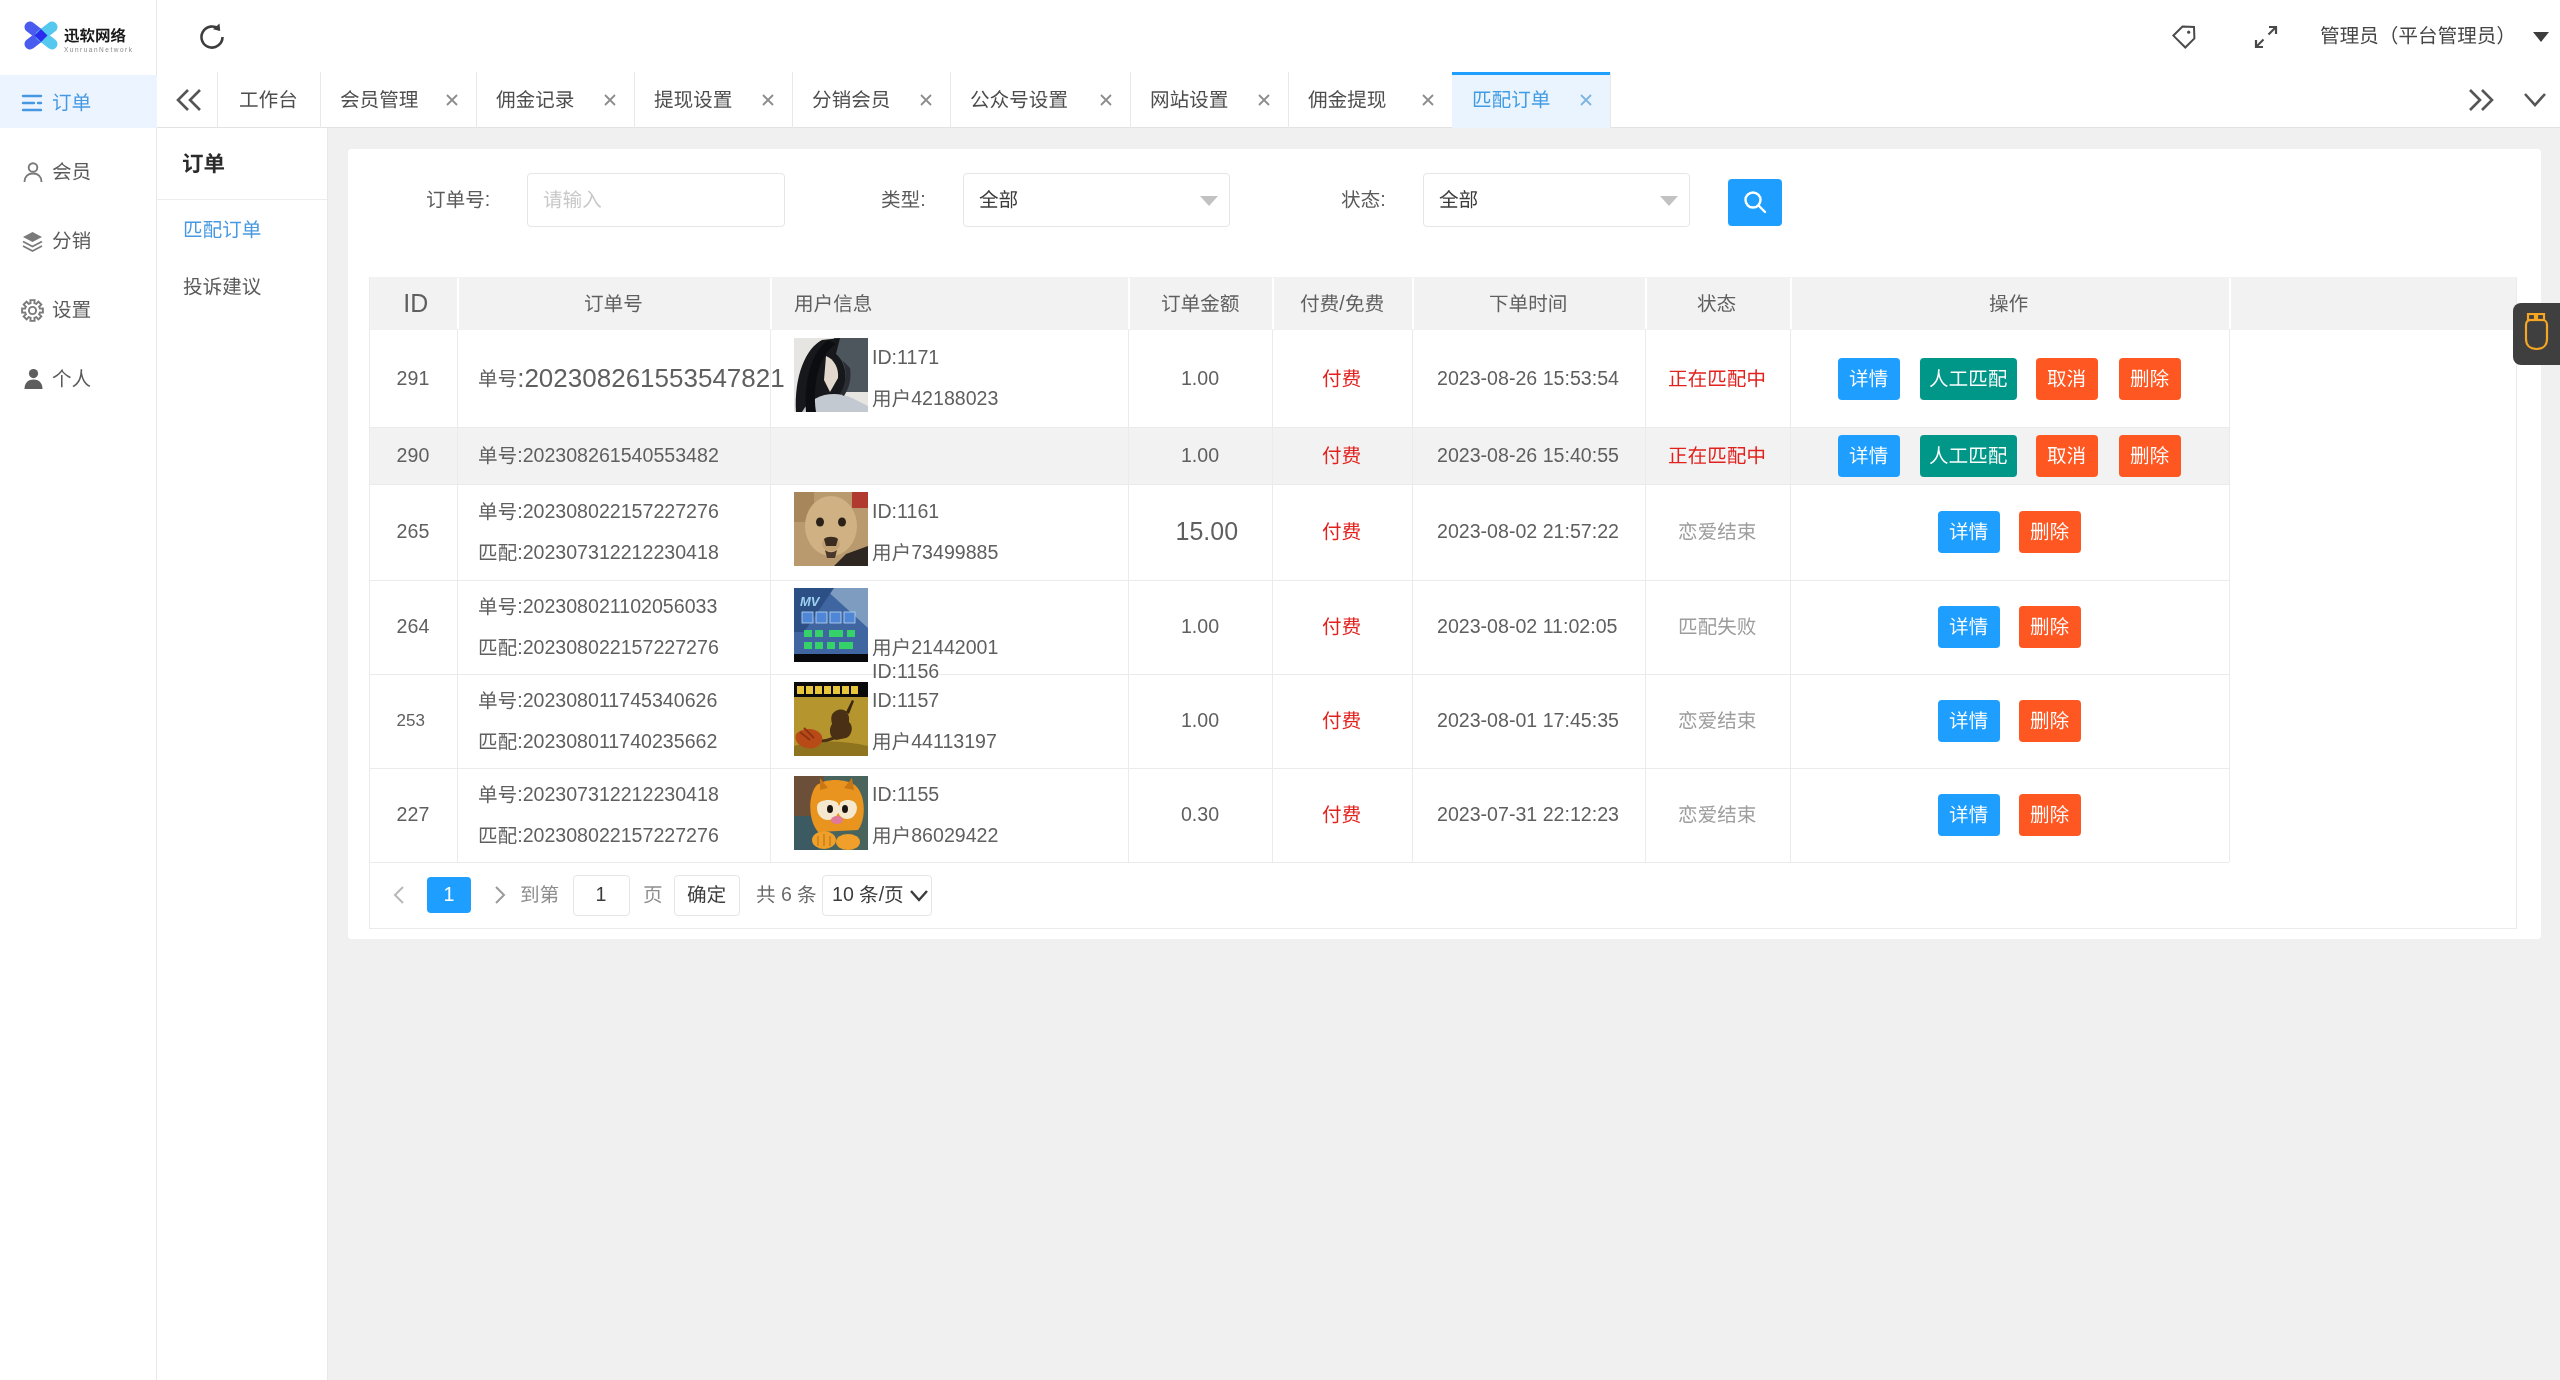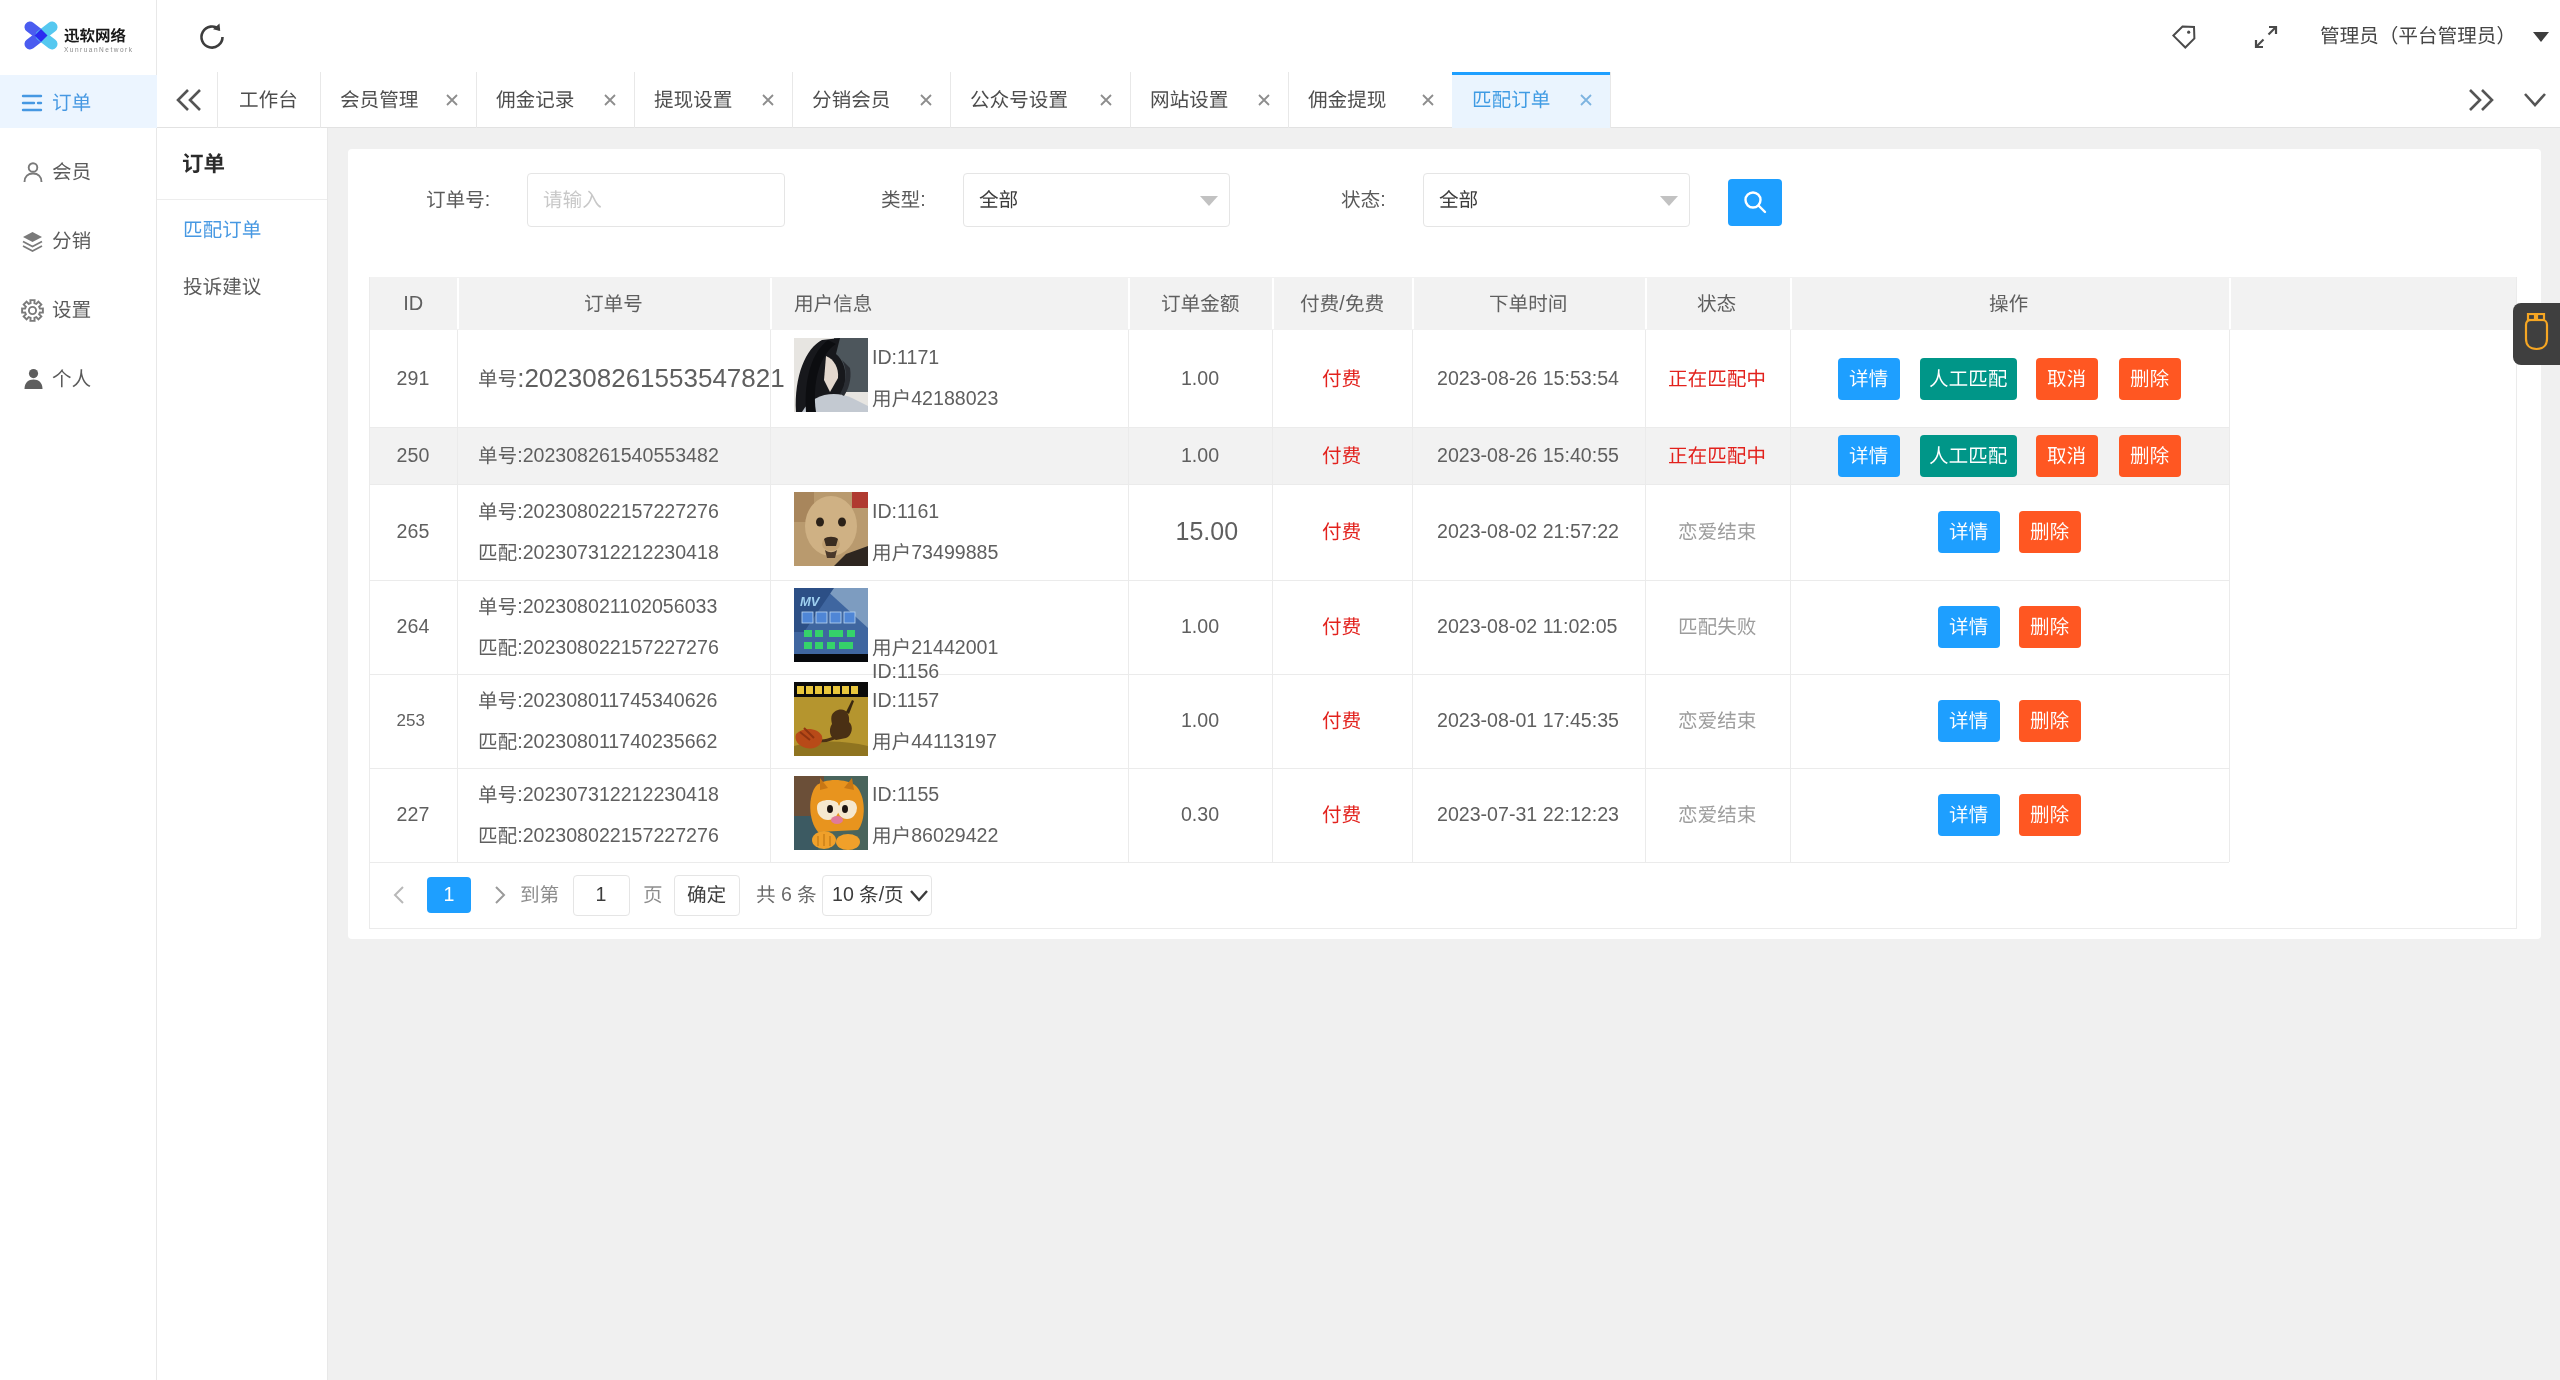--- a/index.html
+++ b/index.html
@@ -450,21 +450,21 @@
 <div style="position:absolute;left:370px;top:484px;width:1859px;height:1px;background:#ebebeb;"></div>
 <div style="position:absolute;left:370px;top:580px;width:1859px;height:1px;background:#ebebeb;"></div>
 <div style="position:absolute;left:370px;top:674px;width:1859px;height:1px;background:#ebebeb;"></div>
 <div style="position:absolute;left:370px;top:768px;width:1859px;height:1px;background:#ebebeb;"></div>
 <div style="position:absolute;left:370px;top:862px;width:1859px;height:1px;background:#ebebeb;"></div>
 <div style="position:absolute;left:369px;top:277px;width:1px;height:585px;background:#ebebeb;"></div>
 <div style="position:absolute;left:2516px;top:277px;width:1px;height:585px;background:#ebebeb;"></div>
 <div style="position:absolute;left:369px;top:862px;width:1px;height:67px;background:#ebebeb;"></div>
 <div style="position:absolute;left:2516px;top:862px;width:1px;height:67px;background:#ebebeb;"></div>
 <div style="position:absolute;left:369px;top:928px;width:2148px;height:1px;background:#ebebeb;"></div>
-<div class="t" style="left:403.2px;top:293.9px;height:19.6px;"><span style="font-size:20px;line-height:19.6px;color:#5f5f5f;text-align:right;">ID</span></div>
+<div class="t" style="left:403.2px;top:293.9px;height:19.6px;"><span style="font-size:25px;line-height:19.6px;color:#5f5f5f;text-align:right;">ID</span></div>
 <div class="t" style="left:583.6px;top:293.9px;height:19.6px;"><svg width="58.8" height="19.6" viewBox="0 0 58.8 19.6">
       <g fill="#5f5f5f" transform="translate(0,16.66) scale(0.01960,-0.01960)">
         <use href="#gr8ba2" x="0"></use>
         <use href="#gr5355" x="1000"></use>
         <use href="#gr53f7" x="2000"></use>
       </g>
     </svg></div>
 <div class="t" style="left:794.0px;top:293.9px;height:19.6px;"><svg width="78.4" height="19.6" viewBox="0 0 78.4 19.6">
       <g fill="#5f5f5f" transform="translate(0,16.66) scale(0.01960,-0.01960)">
         <use href="#gr7528" x="0"></use>
@@ -575,21 +575,21 @@
         <use href="#gr6d88" x="1000"></use>
       </g>
     </svg></div>
 <div style="position:absolute;left:2119px;top:357.5px;width:62px;height:42px;background:#ff5722;border-radius:4px;"></div>
 <div class="t" style="left:2130.4px;top:368.9px;height:19.6px;"><svg width="39.2" height="19.6" viewBox="0 0 39.2 19.6">
       <g fill="#fff" transform="translate(0,16.66) scale(0.01960,-0.01960)">
         <use href="#gr5220" x="0"></use>
         <use href="#gr9664" x="1000"></use>
       </g>
     </svg></div>
-<div class="t" style="left:396.6px;top:445.9px;height:19.6px;"><span style="font-size:19.6px;line-height:19.6px;color:#5f5f5f;">250</span></div>
+<div class="t" style="left:396.6px;top:445.9px;height:19.6px;"><span style="font-size:19.6px;line-height:19.6px;color:#5f5f5f;">290</span></div>
 <div class="t" style="left:478.0px;top:445.9px;height:19.6px;"><svg width="39.2" height="19.6" viewBox="0 0 39.2 19.6">
       <g fill="#5f5f5f" transform="translate(0,16.66) scale(0.01960,-0.01960)">
         <use href="#gr5355" x="0"></use>
         <use href="#gr53f7" x="1000"></use>
       </g>
     </svg><span style="font-size:19.6px;line-height:19.6px;color:#5f5f5f;">:202308261540553482</span></div>
 <div class="t" style="left:1180.9px;top:445.9px;height:19.6px;"><span style="font-size:19.6px;line-height:19.6px;color:#5f5f5f;">1.00</span></div>
 <div class="t" style="left:1322.4px;top:445.9px;height:19.6px;"><svg width="39.2" height="19.6" viewBox="0 0 39.2 19.6">
       <g fill="#e2211c" transform="translate(0,16.66) scale(0.01960,-0.01960)">
         <use href="#gr4ed8" x="0"></use>

